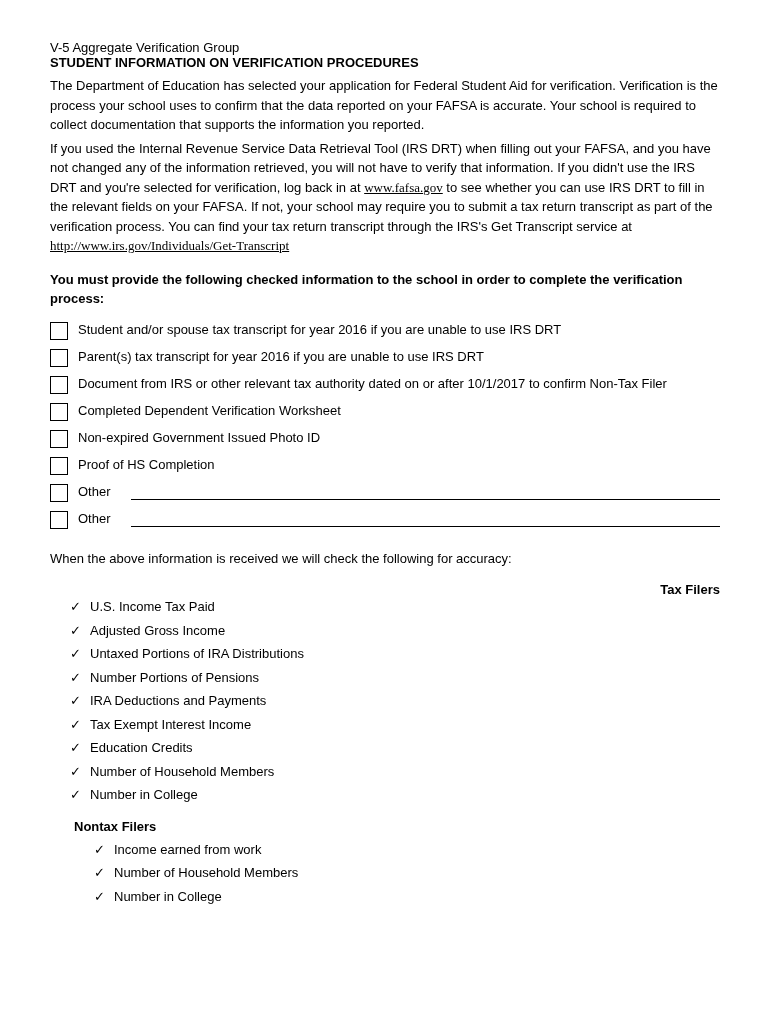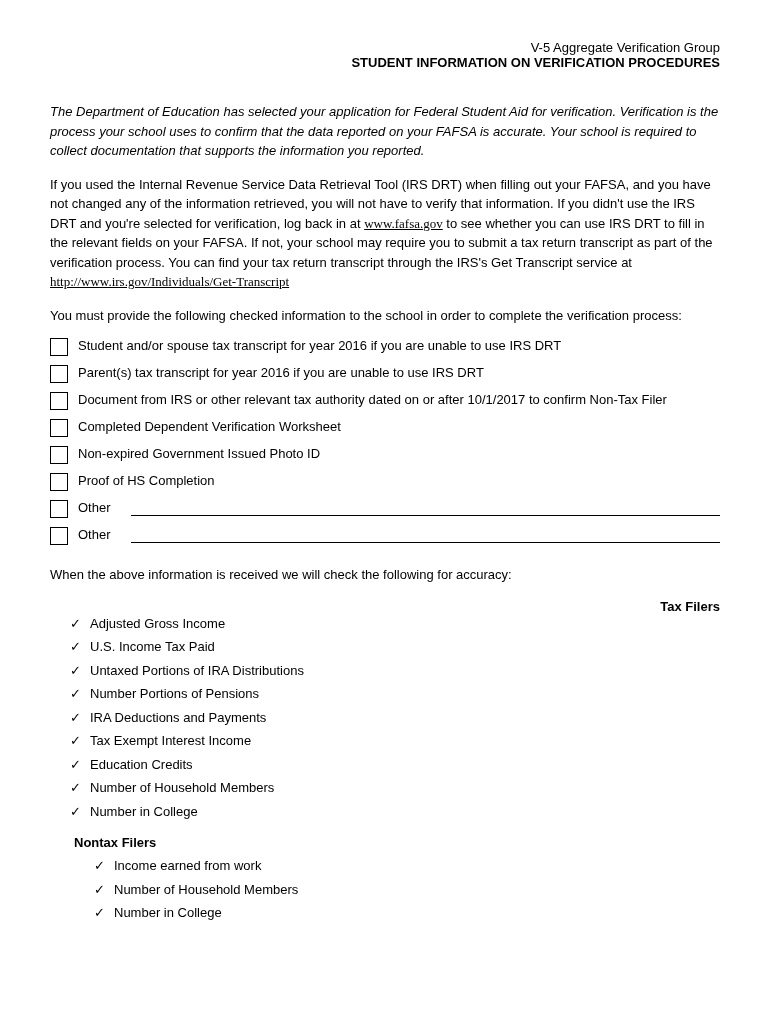--- a/index.html
+++ b/index.html
@@ -12,51 +12,50 @@
       background: #fff;
       font-family: Arial, sans-serif;
       font-size: 13px;
       color: #000;
       width: 770px;
       min-height: 1024px;
       padding: 40px 50px;
     }
 
     .page-title {
-      text-align: right;
-      margin-bottom: 32px;
+      text-align: left;
+      margin-bottom: 6px;
     }
 
     .page-title .subtitle {
       font-weight: normal;
     }
 
     .page-title .main-title {
       font-weight: bold;
       text-transform: uppercase;
     }
 
     .intro-paragraph {
-      margin-bottom: 14px;
-      line-height: 1.5;
-      font-style: italic;
+      margin-bottom: 4px;
+      line-height: 1.5;
     }
 
     .irs-paragraph {
       margin-bottom: 14px;
       line-height: 1.5;
     }
 
     .irs-paragraph a {
       color: #000;
       font-family: Liberation Serif, serif;
     }
 
     .checklist-intro {
-      font-weight: normal;
+      font-weight: bold;
       margin-bottom: 12px;
       line-height: 1.5;
     }
 
     .checklist {
       margin-bottom: 20px;
     }
 
     .checklist-item {
       display: flex;
@@ -197,22 +196,22 @@
     </div>
   </div>
 
 <div class="accuracy-section">
   <p class="accuracy-intro">When the above information is received we will check the following for accuracy:</p>
 </div>
 
 <div class="tax-filers-section">
   <div class="tax-filers-title">Tax Filers</div>
   <ul class="bullet-list">
-  <li>Adjusted Gross Income</li>
-      <li>U.S. Income Tax Paid</li>
+  <li>U.S. Income Tax Paid</li>
+      <li>Adjusted Gross Income</li>
       <li>Untaxed Portions of IRA Distributions</li>
       <li>Number Portions of Pensions</li>
       <li>IRA Deductions and Payments</li>
       <li>Tax Exempt Interest Income</li>
       <li>Education Credits</li>
       <li>Number of Household Members</li>
       <li>Number in College</li>
     </ul>
 
   <div class="nontax-filers-section">

